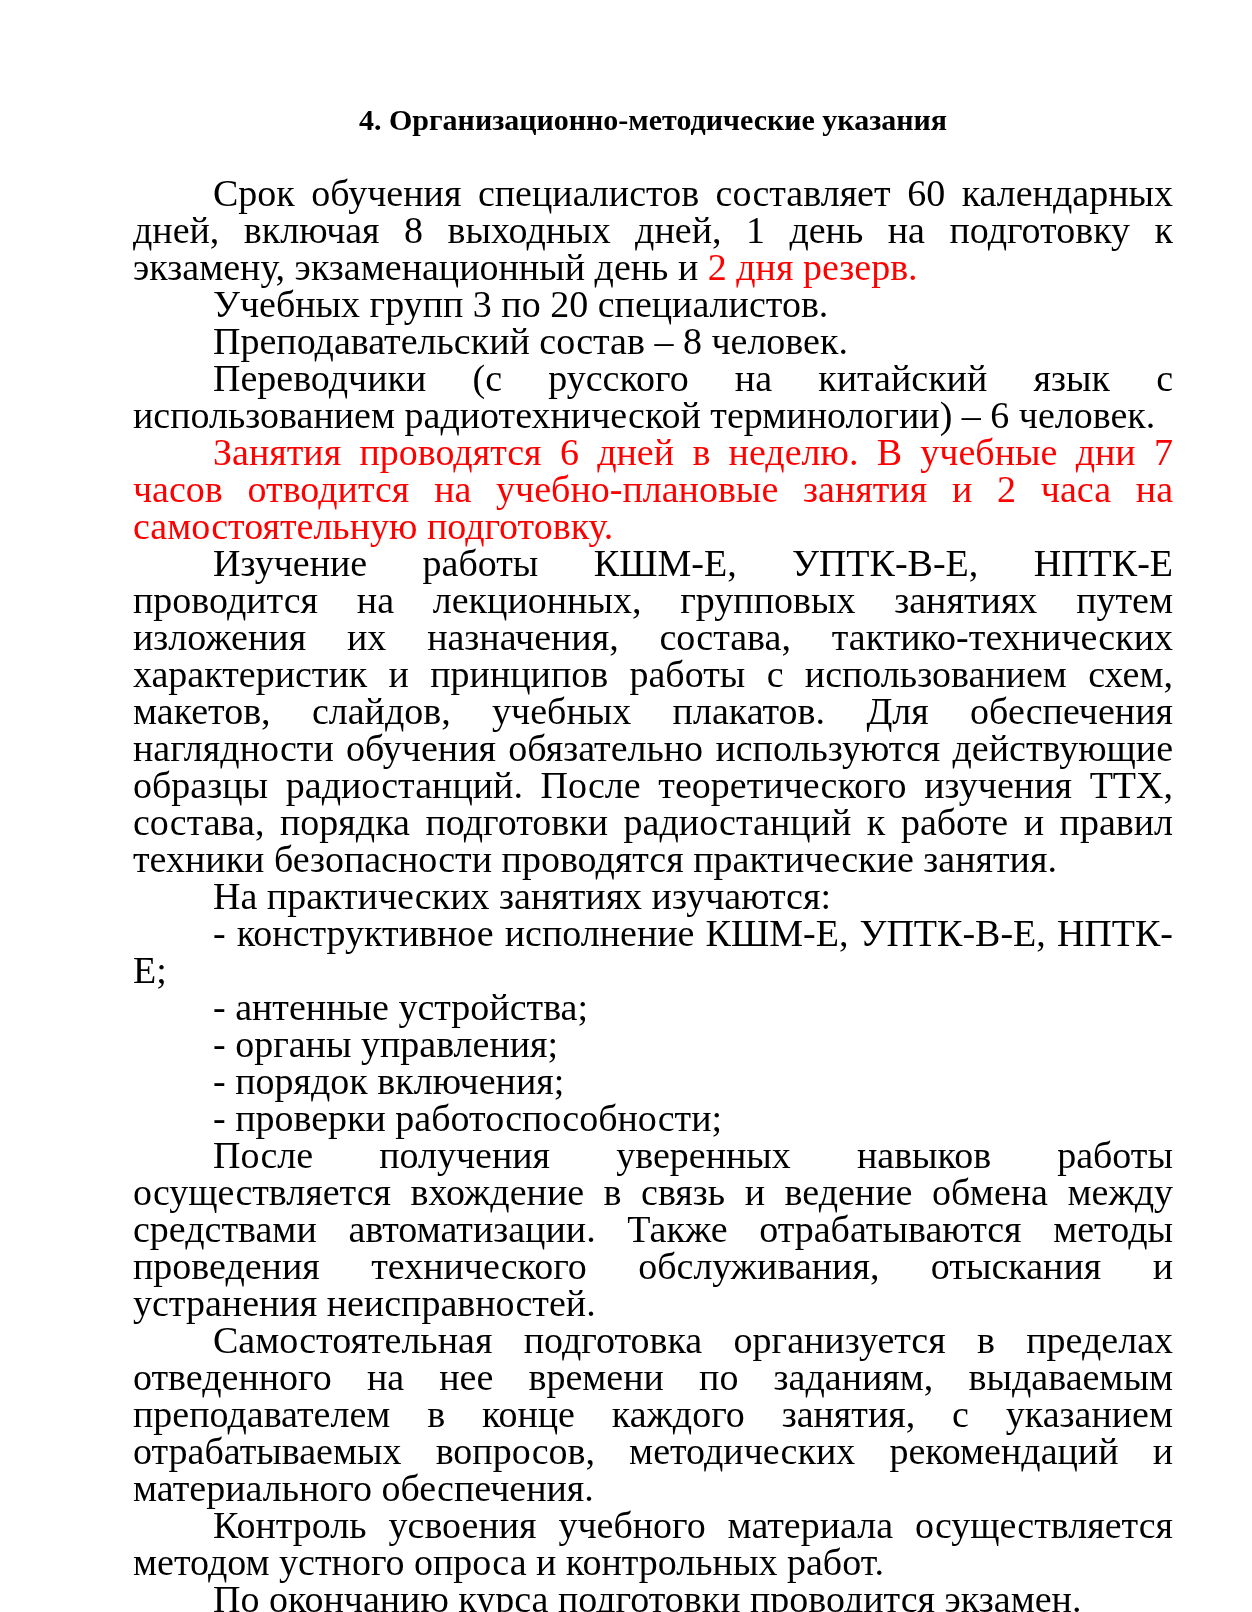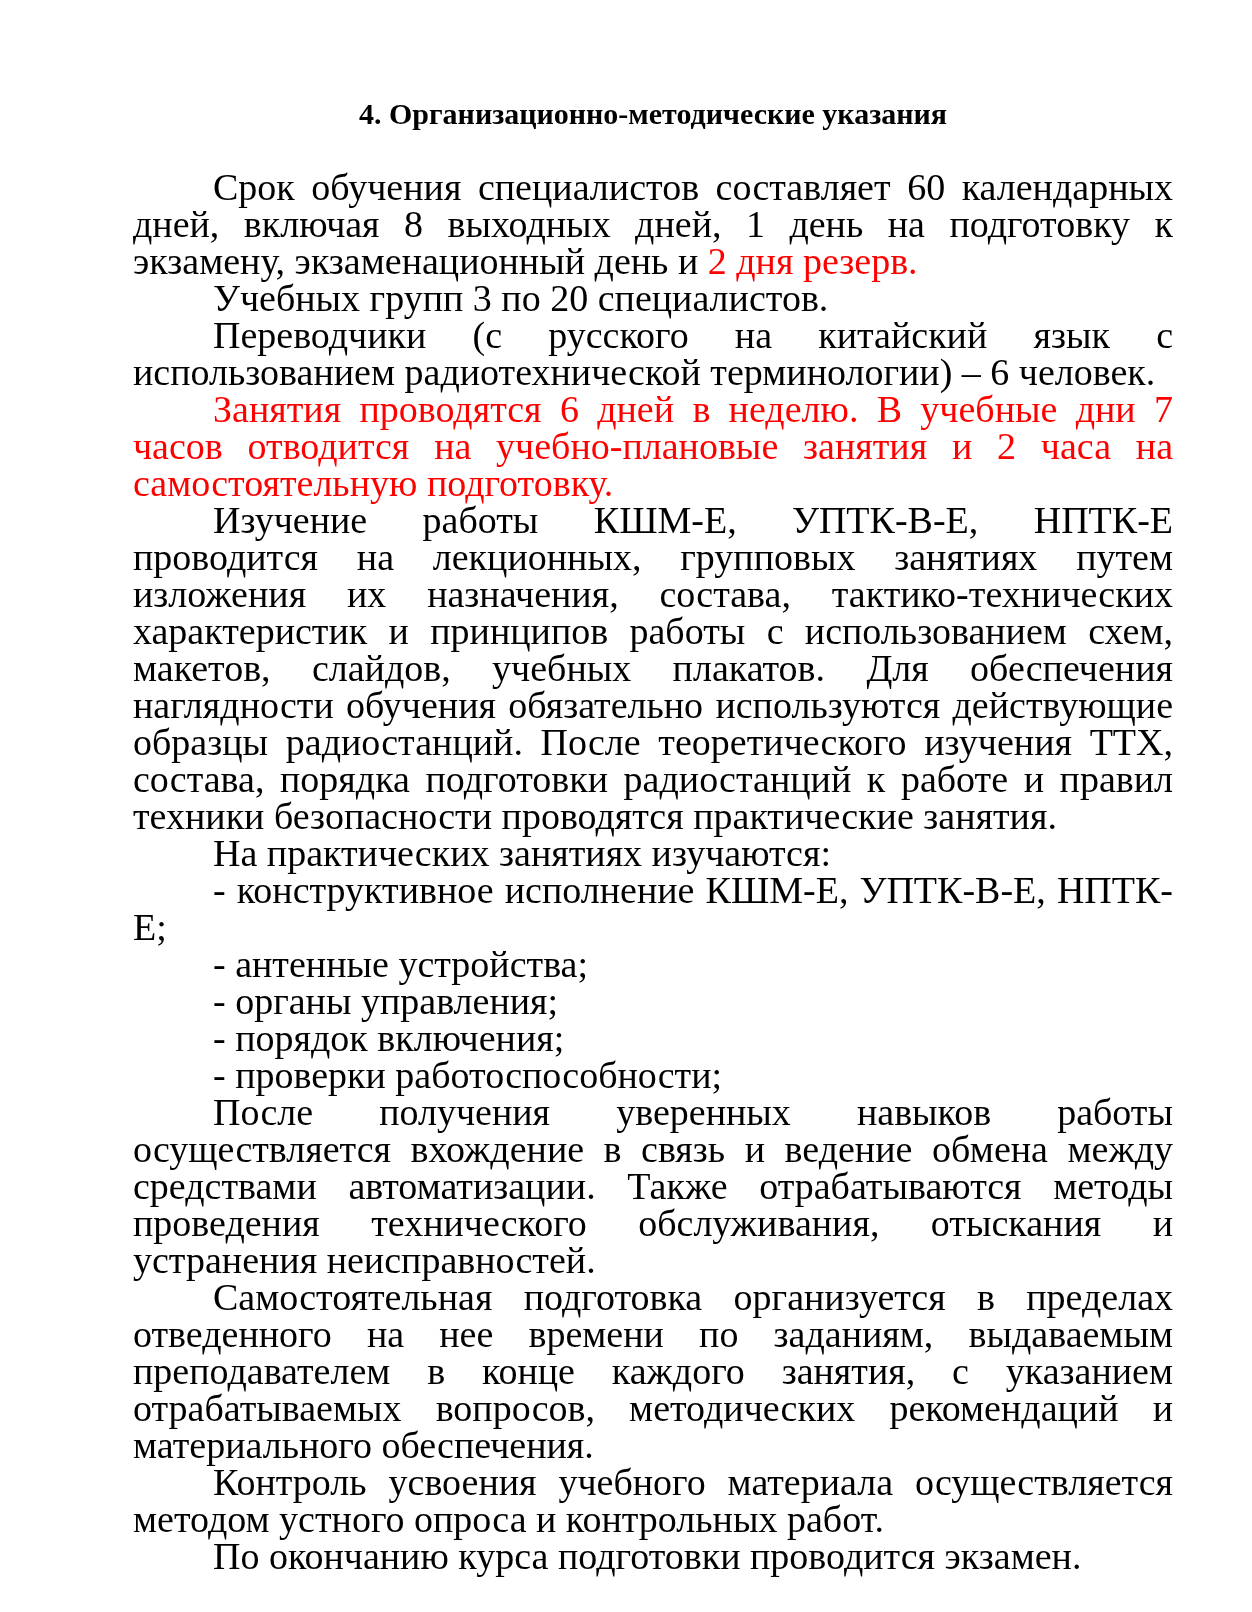--- a/index.html
+++ b/index.html
@@ -20,21 +20,21 @@
     position: absolute;
     left: 133px;
     top: 89px;
     width: 1040px;
   }
   .title {
     font-size: 30px;
     line-height: 37px;
     font-weight: bold;
     text-align: center;
-    margin: 6px 0 37px 0;
+    margin: 12px 0 37px 0;
     padding: 0;
   }
   .para {
     font-size: 38px;
     line-height: 37px;
     margin: 0;
     padding: 0;
     text-align: justify;
     text-indent: 80px;
     word-spacing: normal;
@@ -48,20 +48,21 @@
 
 <div class="page">
   <div class="content">
 
     <h1 class="title">4. Организационно-методические указания</h1>
 
     <p class="para"><span>Срок обучения специалистов составляет 60 календарных дней, включая 8 выходных дней, 1 день на подготовку к экзамену, экзаменационный день и </span><span class="red">2 дня резерв.</span></p>
 
     <p class="para">Учебных групп 3 по 20 специалистов.</p>
 
+    <p class="para">Преподавательский состав – 8 человек.</p>
 
     <p class="para">Переводчики (с русского на китайский язык с использованием радиотехнической терминологии) – 6 человек.</p>
 
     <p class="para red">Занятия проводятся 6 дней в неделю. В учебные дни 7 часов отводится на учебно-плановые занятия и 2 часа на самостоятельную подготовку.</p>
 
     <p class="para">Изучение работы КШМ-Е, УПТК-В-Е, НПТК-Е проводится на лекционных, групповых занятиях путем изложения их назначения, состава, тактико-технических характеристик и принципов работы с использованием схем, макетов, слайдов, учебных плакатов. Для обеспечения наглядности обучения обязательно используются действующие образцы радиостанций. После теоретического изучения ТТХ, состава, порядка подготовки радиостанций к работе и правил техники безопасности проводятся практические занятия.</p>
 
     <p class="para">На практических занятиях изучаются:</p>
 
     <p class="para">- конструктивное исполнение КШМ-Е, УПТК-В-Е, НПТК-Е;</p>

